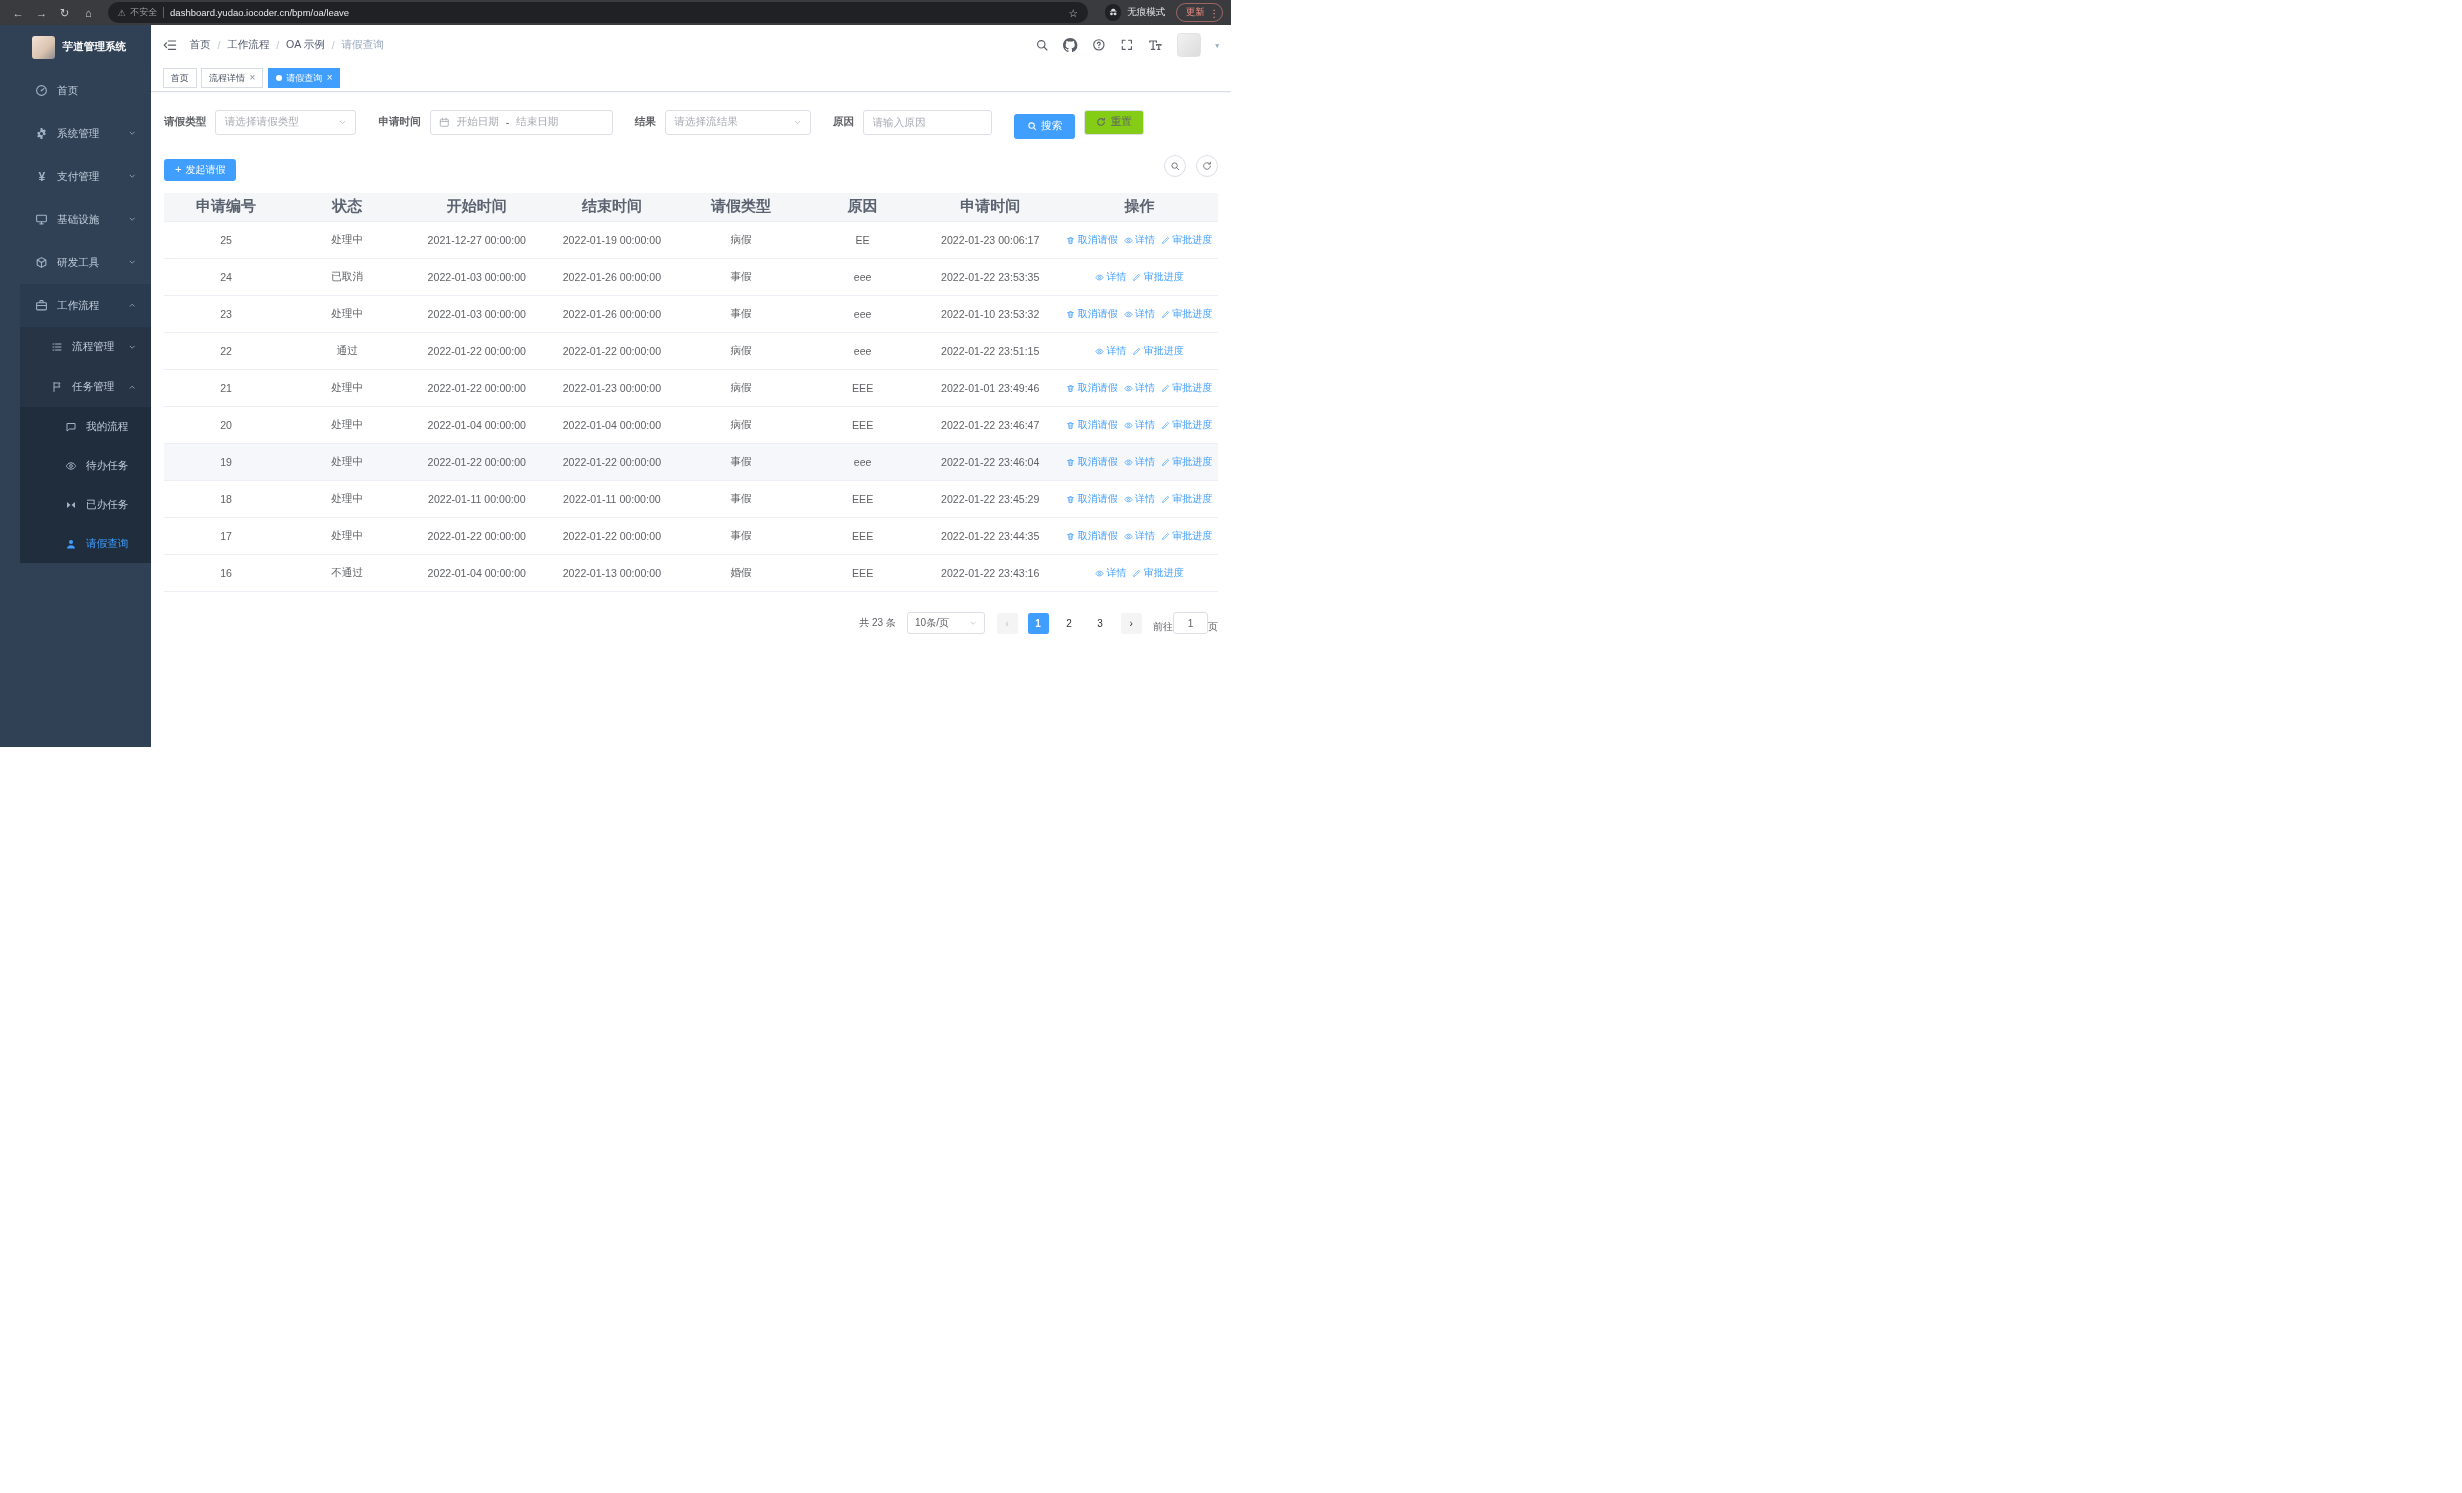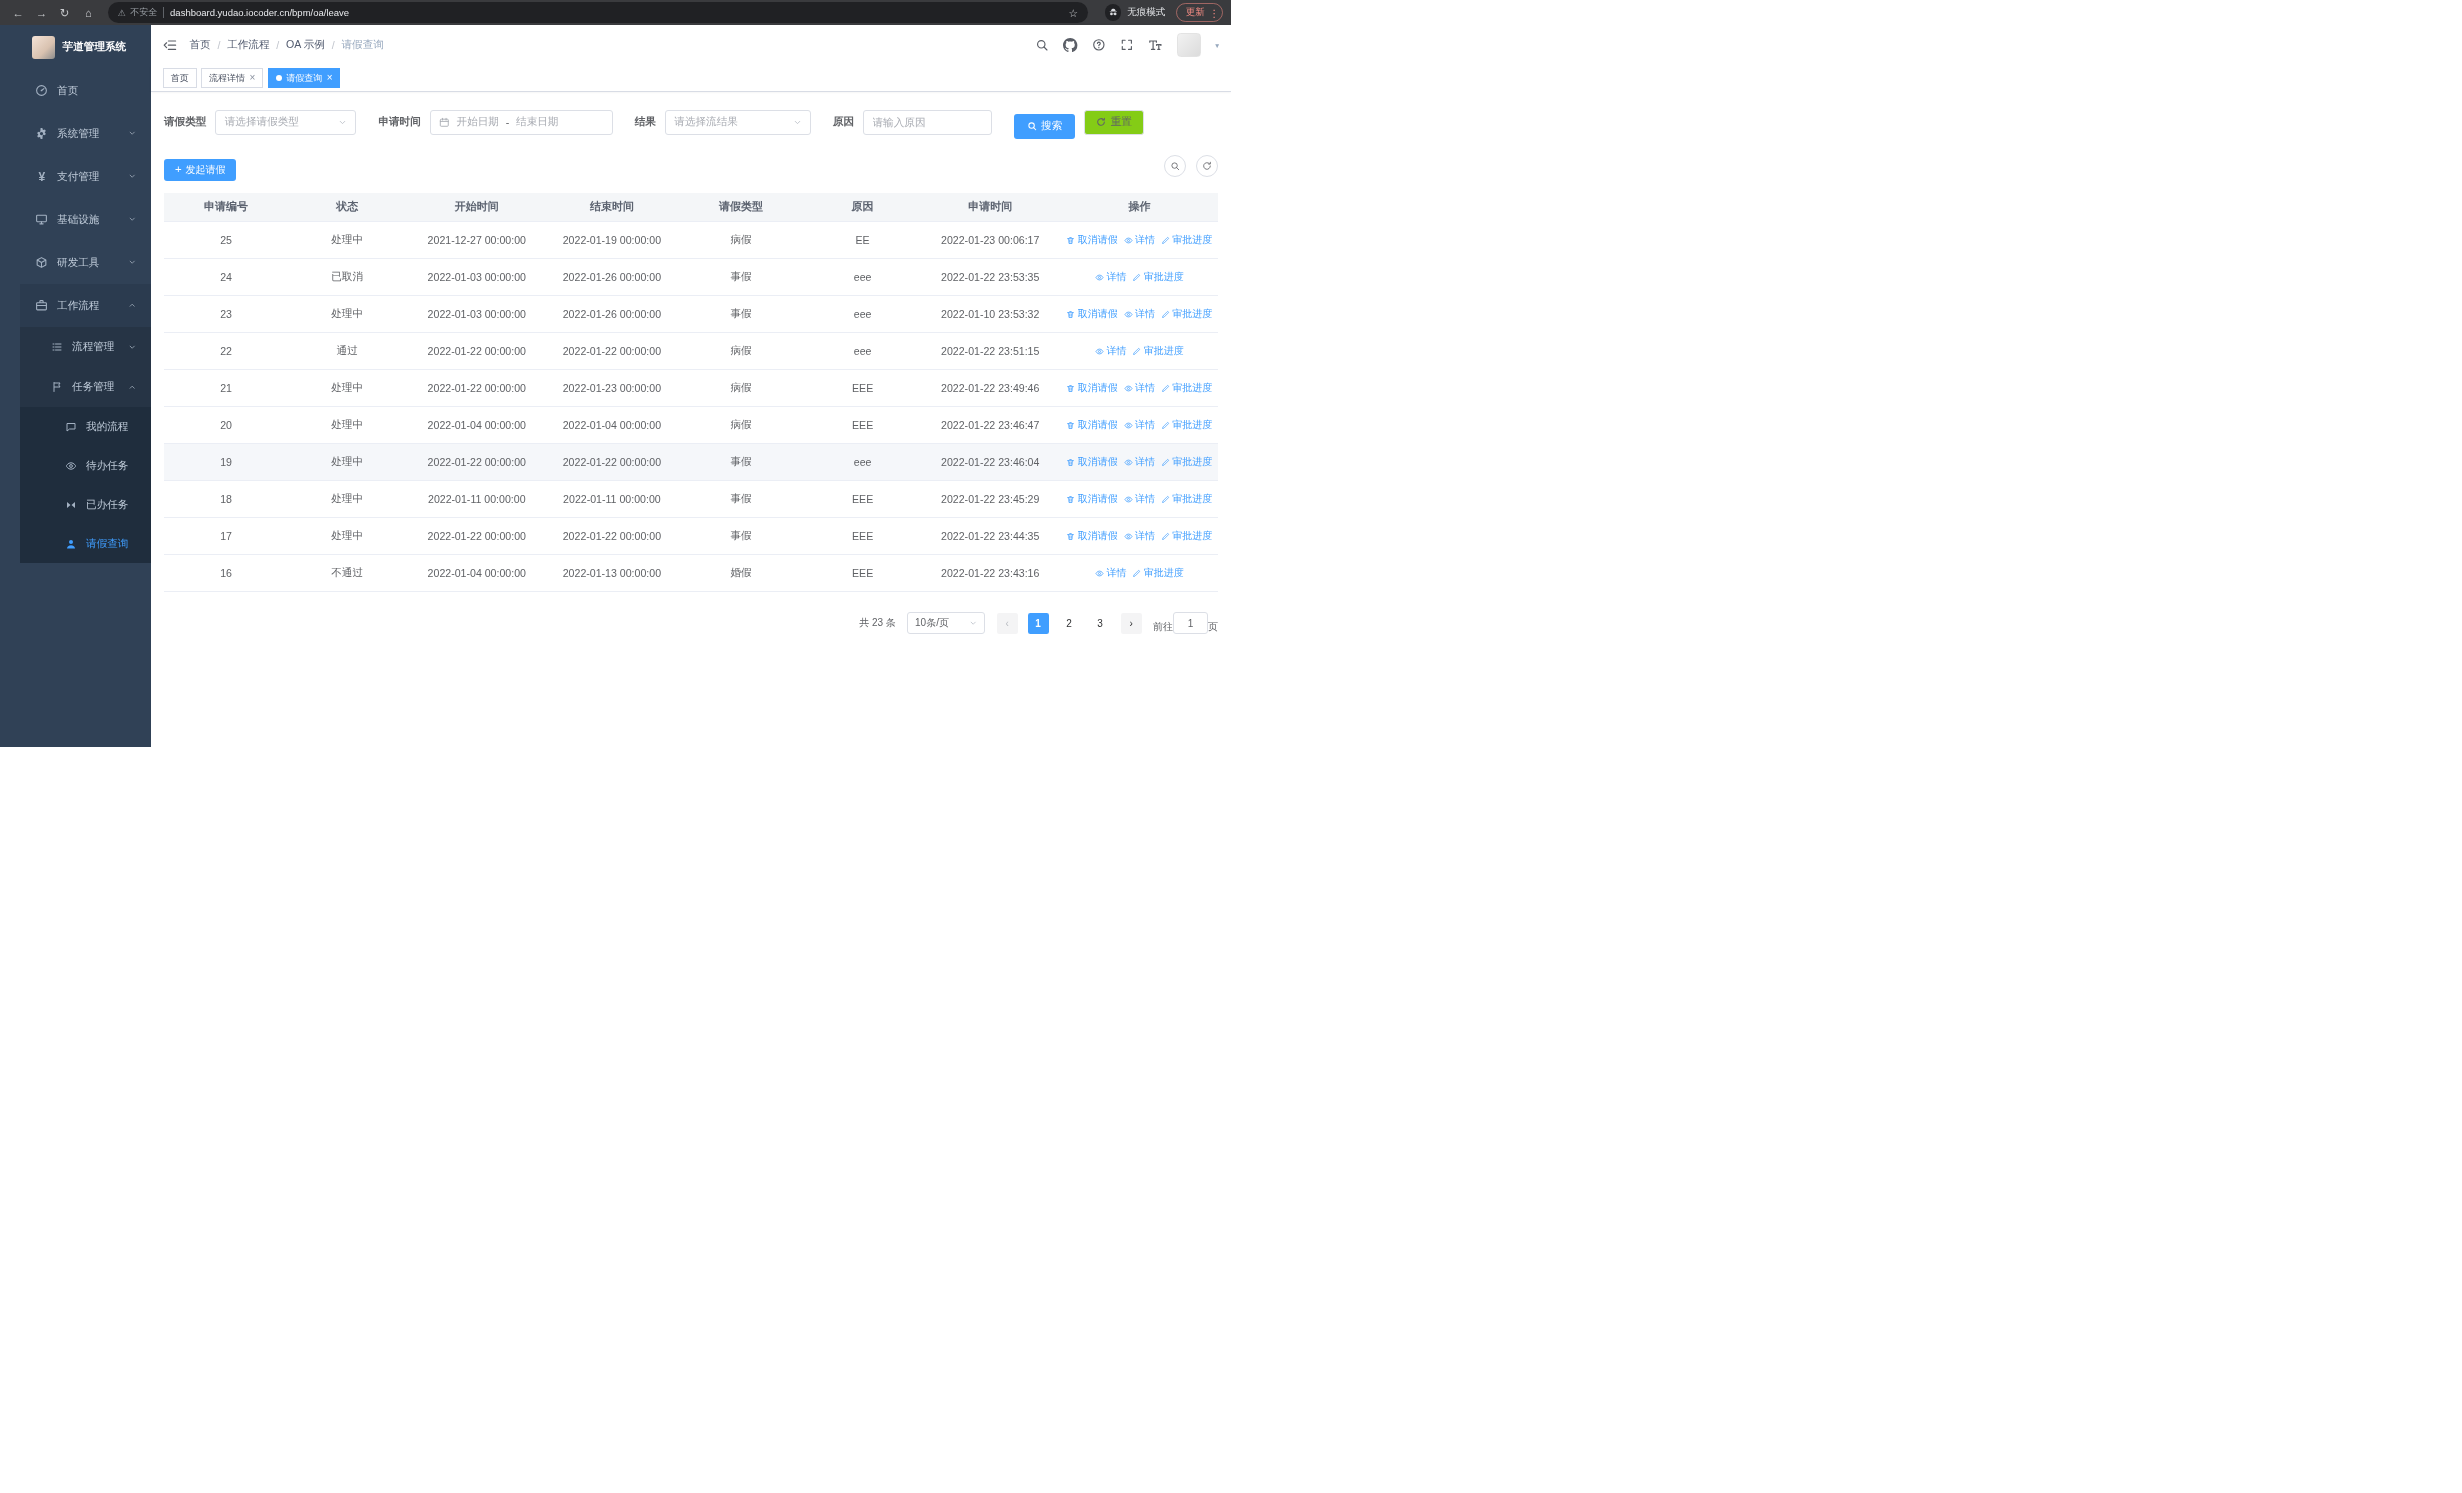--- a/index.html
+++ b/index.html
@@ -85,21 +85,21 @@
   .search-btn { margin-right:9px; }
 
   .toolbar-row { margin-top:12px; display:flex; align-items:center; }
   .btn-sm { height:22px; padding:0 10px; font-size:10px; gap:3.8px; }
   .plus { font-size:11.4px; line-height:1; }
   .mini-group { margin-left:auto; display:flex; gap:10px; }
   .mini-btn { width:22px; height:22px; border-radius:50%; border:0.8px solid #dcdfe6; display:grid; place-items:center; color:#606266; background:#fff; cursor:pointer; }
 
   .table-wrap { margin-top:12px; }
   table { width:100%; border-collapse:collapse; table-layout:fixed; }
-  th { height:29px; background:#f4f6f8; color:#5c6370; font-weight:700; font-size:11px; border-bottom:0.8px solid #ebeef5; }
+  th { height:29px; background:#f4f6f8; color:#5c6370; font-weight:700; font-size:15px; border-bottom:0.8px solid #ebeef5; }
   td { height:37px; border-bottom:0.8px solid #ebeef5; color:#606266; font-size:10.6px; text-align:center; white-space:nowrap; overflow:hidden; }
   tr.hl td { background:#f5f7fa; }
   .act { color:#409eff; font-size:10px; display:inline-flex; align-items:center; gap:2.3px; margin:0 3px; cursor:pointer; white-space:nowrap; }
 
   .pagination { margin-top:20px; display:flex; align-items:center; justify-content:flex-end; gap:11.4px; font-size:10px; color:#606266; }
   .page-size { width:78px; height:22px; font-size:10px; justify-content:space-between; padding:0 6.8px; }
   .pg-group { display:flex; align-items:center; gap:10px; }
   .pg { min-width:21px; height:21px; border-radius:2.3px; display:grid; place-items:center; font-size:10px; color:#303133; cursor:pointer; background:transparent; }
   .pg.active { background:#409eff; color:#fff; font-weight:700; }
   .pg.navb { background:#f4f4f5; }
@@ -568,21 +568,21 @@
                     <span>审批进度</span>
                   </a></td>
               </tr>
               <tr>
                 <td>21</td>
                 <td>处理中</td>
                 <td>2022-01-22 00:00:00</td>
                 <td>2022-01-23 00:00:00</td>
                 <td>病假</td>
                 <td>EEE</td>
-                <td>2022-01-22 23:49:46</td>
+                <td>2022-01-01 23:49:46</td>
                 <td><a class="act">
                     <svg viewBox="0 0 24 24" width="9" height="9">
                       <path d="M4 7h16M10 4h4M7 7l1 13h8l1-13M10 11v5.5M14 11v5.5" fill="none" stroke="currentColor" stroke-width="2" stroke-linecap="round" stroke-linejoin="round"></path>
                     </svg>
                     <span>取消请假</span>
                   </a><a class="act">
                     <svg viewBox="0 0 24 24" width="9" height="9">
                       <path fill="none" stroke="currentColor" stroke-width="2" d="M2.5 12S6 5.5 12 5.5 21.5 12 21.5 12 18 18.5 12 18.5 2.5 12 2.5 12z"></path>
                       <circle cx="12" cy="12" r="2.8" fill="none" stroke="currentColor" stroke-width="2"></circle>
                     </svg>

